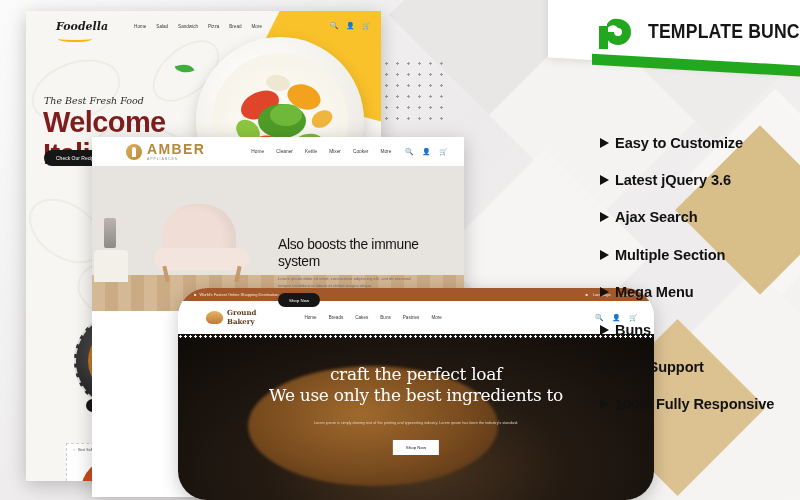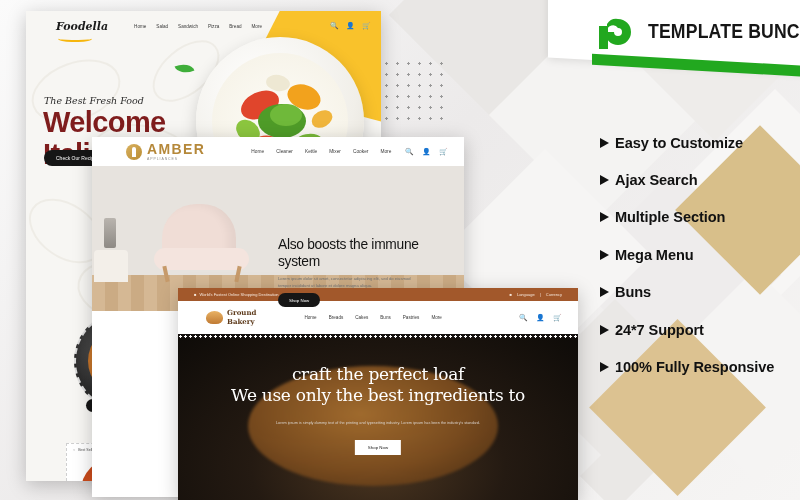--- a/index.html
+++ b/index.html
@@ -117,21 +117,21 @@
   .m2-sup{position:absolute;left:120px;top:22px;width:112px;height:31px;border:1px solid #e0cfae;
      display:flex;align-items:center;gap:7px;padding-left:10px;}
   .m2-sup-ic{width:13px;height:13px;border-radius:50%;background:#1d1d1d;position:relative;}
   .m2-sup b{font-size:5px;color:#1e1e1e;display:block;}
   .m2-sup i{font-size:3.6px;color:#8c8c8c;font-style:normal;}
   .m2-prod{position:absolute;left:142px;top:76px;width:84px;height:98px;background:#f5f3f0;}
   .m2-spoon{position:absolute;width:9px;height:52px;background:#c79a62;border-radius:50% 50% 3px 3px;}
   .m2-prod-l{position:absolute;left:0;right:0;bottom:5px;text-align:center;font-size:4.2px;color:#3a3a3a;}
 
   
-  #mock3{left:178px;top:288px;width:400px;height:212px;}
+  #mock3{left:178px;top:288px;width:476px;height:212px;border-radius:29px;}
   .m3-top{position:absolute;left:0;top:0;right:0;height:13px;background:#a2582b;
      display:flex;align-items:center;color:#f6e6da;font-size:4px;}
   .m3-top .l{margin-left:16px;display:flex;align-items:center;gap:3px;}
   .m3-top .r{margin-left:auto;margin-right:16px;display:flex;gap:5px;align-items:center;}
   .m3-bar{position:absolute;left:0;top:13px;right:0;height:33px;background:#fff;display:flex;align-items:center;}
   .m3-logo{display:flex;align-items:center;gap:4px;margin-left:28px;}
   .m3-bun{width:17px;height:13px;border-radius:50% 50% 40% 40%;
      background:linear-gradient(180deg,#e9b264,#c07a33);position:relative;}
   .m3-name{font-family:"DejaVu Serif", serif;font-size:7px;color:#5d3a1b;line-height:1.15;font-weight:bold;}
   .m3-nav{display:flex;gap:12px;margin-left:48px;}
@@ -371,20 +371,24 @@
     <div class="tb-text">TEMPLATE BUNCH</div>
   </div>
 
   <div class="features">
     <div class="feat">
       <div class="arrow"></div>
       <div class="feat-label">Easy to Customize</div>
     </div>
     <div class="feat">
       <div class="arrow"></div>
+      <div class="feat-label">Latest jQuery 3.6</div>
+    </div>
+    <div class="feat">
+      <div class="arrow"></div>
       <div class="feat-label">Ajax Search</div>
     </div>
     <div class="feat">
       <div class="arrow"></div>
       <div class="feat-label">Multiple Section</div>
     </div>
     <div class="feat">
       <div class="arrow"></div>
       <div class="feat-label">Mega Menu</div>
     </div>

